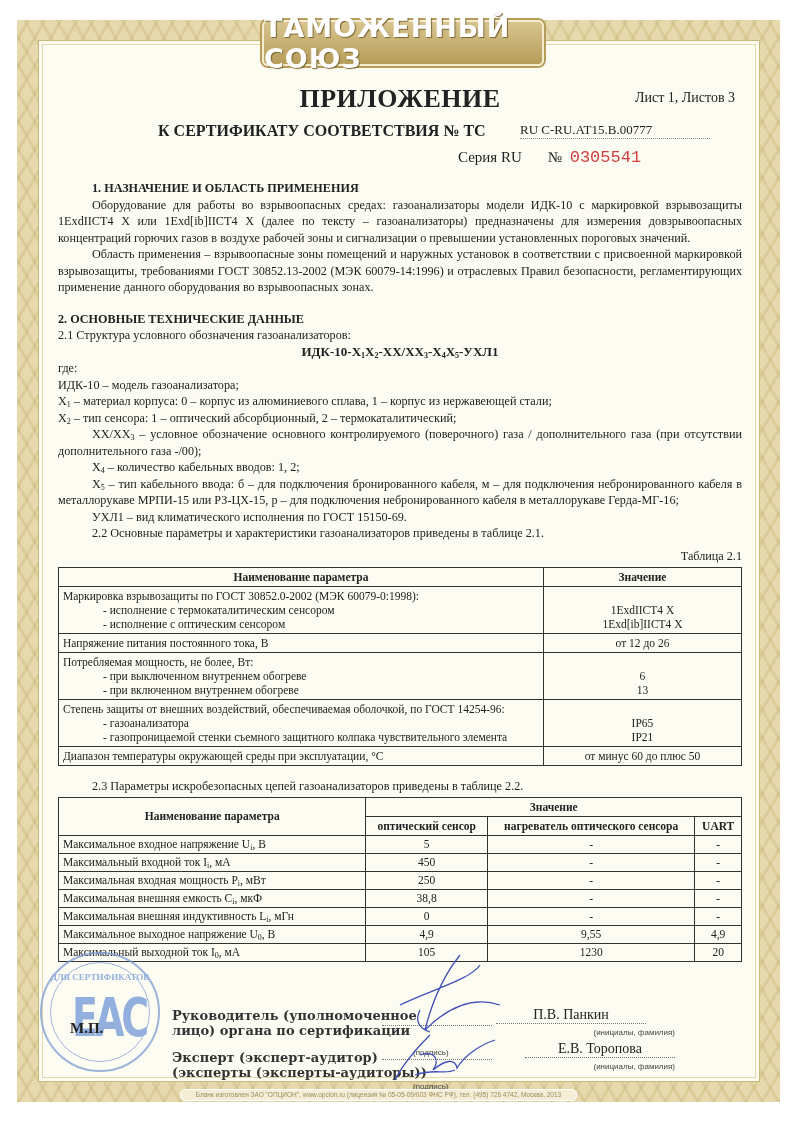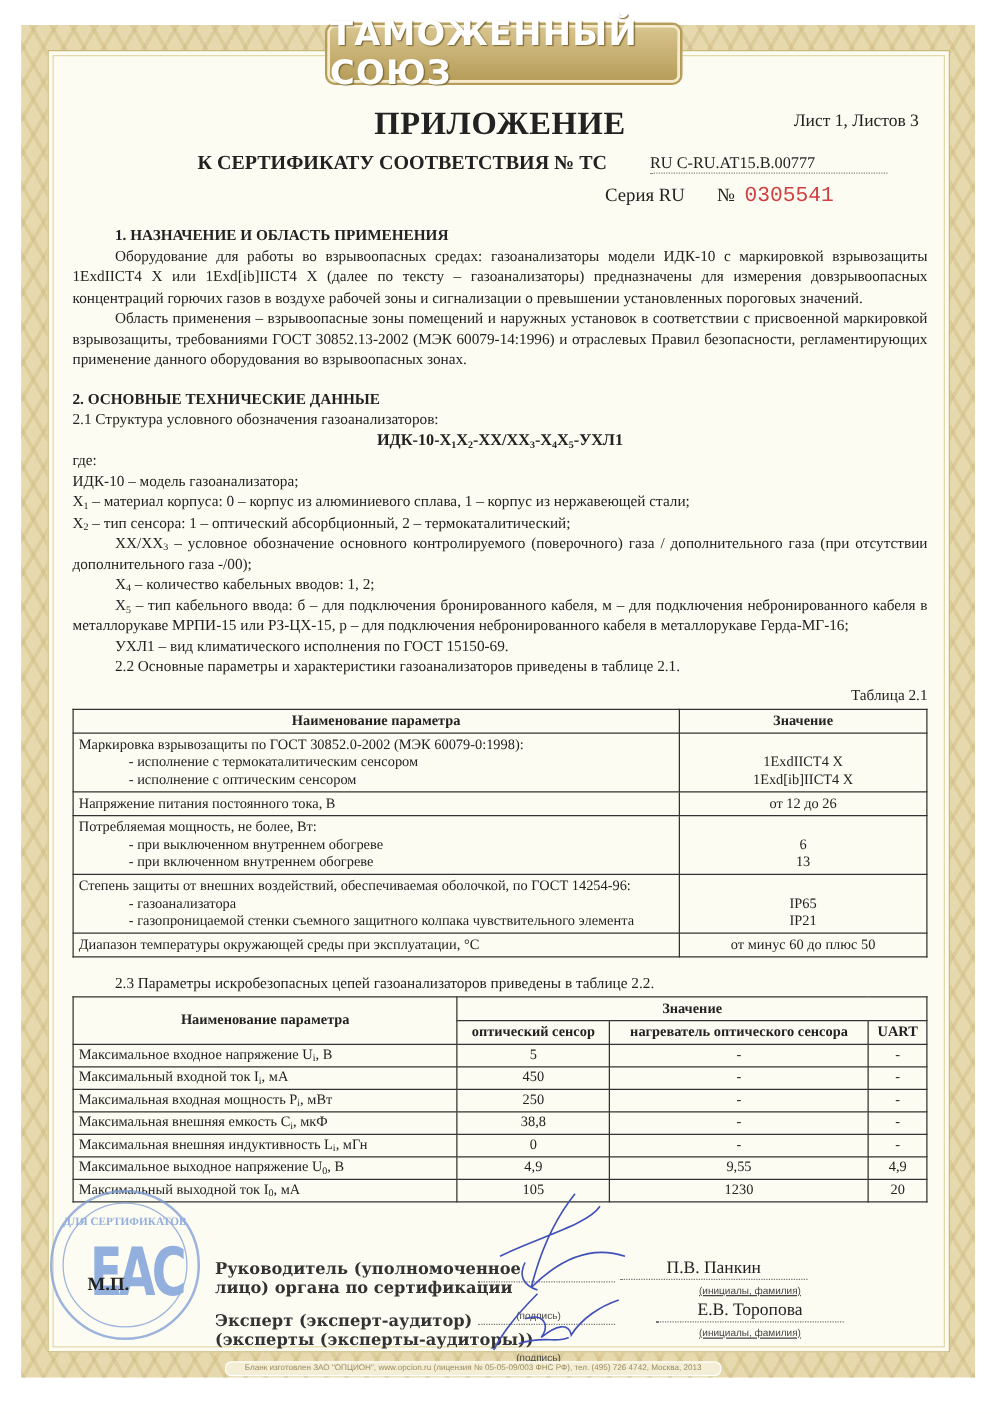--- a/index.html
+++ b/index.html
@@ -14,21 +14,21 @@
   .inner::after{content:"";position:absolute;left:3px;top:3px;right:3px;bottom:3px;border:1px solid #e3d8aa;}
   .banner{position:absolute;left:262px;top:20px;width:278px;height:42px;border-radius:6px;
     background:linear-gradient(#d8c48e,#b69d5a);border:2px solid #f5ecd0;box-shadow:0 0 0 2px #b79d5a;
     color:#fff;font-family:"DejaVu Sans",sans-serif;font-weight:bold;font-size:27px;letter-spacing:1px;
     display:flex;align-items:center;justify-content:center;text-shadow:1px 1px 1px #7a6530;}
   .abs{position:absolute;}
   .title{left:0;width:800px;top:84px;text-align:center;font-size:26px;font-weight:bold;letter-spacing:0.5px;}
   .sheet{left:635px;top:90px;font-size:14px;}
   .certline{left:158px;top:122px;font-size:16px;font-weight:bold;}
   .certno{left:520px;top:122px;font-size:13px;width:190px;border-bottom:1px dotted #888;}
-  .series{left:458px;top:148px;font-size:15px;margin-left:26px;}
+  .series{left:458px;top:148px;font-size:15px;}
   .series .red{color:#d04040;font-family:"Liberation Mono","DejaVu Sans Mono",monospace;font-size:17px;margin-left:4px;}
   .series .no{margin-left:22px;}
   .content{left:58px;top:180px;width:684px;font-size:12.2px;line-height:16.5px;}
   .content p{margin:0;text-align:justify;}
   .ind{text-indent:34px;}
   .h{font-weight:bold;padding-left:34px;}
   .h2{font-weight:bold;padding-left:0;margin-top:15px !important;}
   .formula{text-align:center !important;font-weight:bold;font-size:13px;}
   sub{font-size:8px;vertical-align:-2px;line-height:0;}
   .tcap{text-align:right !important;}
@@ -41,21 +41,21 @@
   .t2 td.c{vertical-align:middle;}
   .stamp{position:absolute;left:40px;top:952px;width:116px;height:116px;border-radius:50%;border:2px solid #7c9bd4;opacity:.75;}
   .stamp::before{content:"";position:absolute;left:8px;top:8px;right:8px;bottom:8px;border-radius:50%;border:1px solid #7c9bd4;}
   .stamp .eac{position:absolute;left:30px;top:42px;font-family:"DejaVu Sans",sans-serif;font-weight:bold;font-size:38px;color:#6f96d6;letter-spacing:-3px;transform:scaleY(1.4);}
   .stamp .dlya{position:absolute;left:0;width:116px;top:18px;text-align:center;font-size:9px;color:#6f96d6;font-weight:bold;line-height:10px;}
   .mp{left:70px;top:1020px;font-size:15px;font-weight:bold;}
   .role{left:172px;font-size:13px;font-weight:bold;color:#333;line-height:15px;font-family:"DejaVu Serif",serif;}
   .sigline{border-bottom:1px dotted #777;width:110px;}
   .sigcap{font-size:8px;font-family:"Liberation Sans",sans-serif;color:#444;margin-top:20px;}
   .name{font-size:14px;width:150px;text-align:center;border-bottom:1px dotted #777;}
-  .namecap{font-size:8px;font-family:"Liberation Sans",sans-serif;color:#444;width:150px;text-align:center;text-decoration:underline;}
+  .namecap{font-size:8px;font-family:"Liberation Sans",sans-serif;color:#444;width:150px;text-align:right;}
   .footer{left:180px;top:1089px;width:395px;height:10px;border-radius:5px;background:#f3eed5;border:1px solid #fff;font-family:"Liberation Sans",sans-serif;font-size:6.5px;color:#9a8c60;text-align:center;line-height:10px;white-space:nowrap;overflow:hidden;}
   svg.sig{position:absolute;}
 </style>
 </head>
 <body>
 
 <div class="frame"></div>
 <div class="inner"></div>
 <div class="banner">ТАМОЖЕННЫЙ СОЮЗ</div>
 

